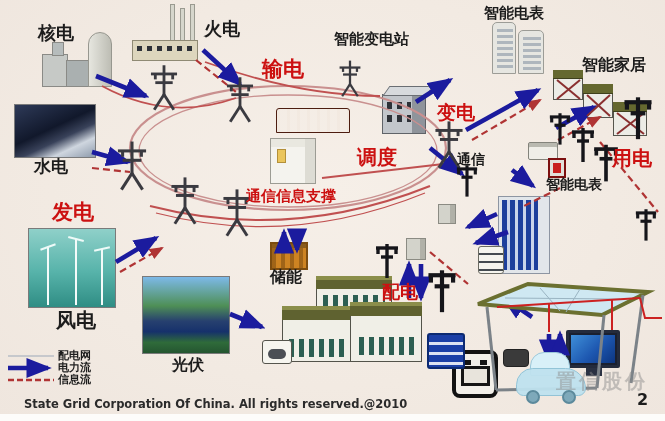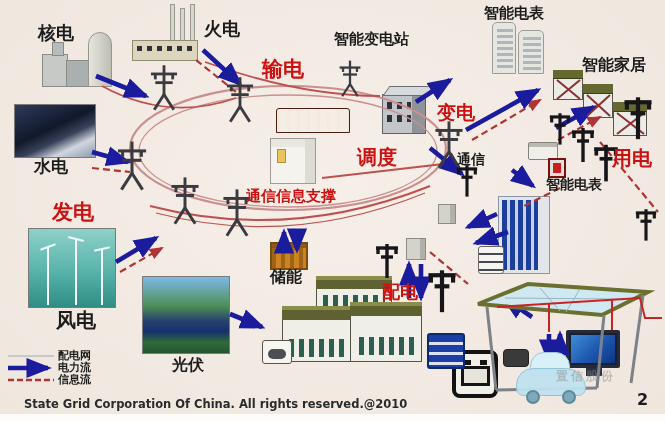--- a/index.html
+++ b/index.html
@@ -330,16 +330,16 @@
   <div class="lb lbz" style="left:172px;top:357px;font-size:16px;">光伏</div>
   <div class="lb r lbz" style="left:382px;top:283px;font-size:18px;">配电</div>
 
   <div class="lb lbz" style="left:58px;top:350px;font-size:11px;">配电网</div>
   <div class="lb lbz" style="left:58px;top:362px;font-size:11px;">电力流</div>
   <div class="lb lbz" style="left:58px;top:374px;font-size:11px;">信息流</div>
 
   <div class="lb lbz" style="left:24px;top:398px;font-size:11.5px;font-weight:bold;color:#2a2a2a;">State Grid Corporation Of China. All rights reserved.@2010</div>
   <div class="lb lbz" style="left:637px;top:392px;font-size:16px;">2</div>
 
-  <div class="wm" style="left:556px;top:368px;font-size:12px;">置信股份</div>
+  <div class="wm" style="left:556px;top:368px;font-size:20px;">置信股份</div>
 
   <div class="whitebar" style="left:0;top:414px;width:665px;height:7px;"></div>
 </div>
 
 </body></html>

